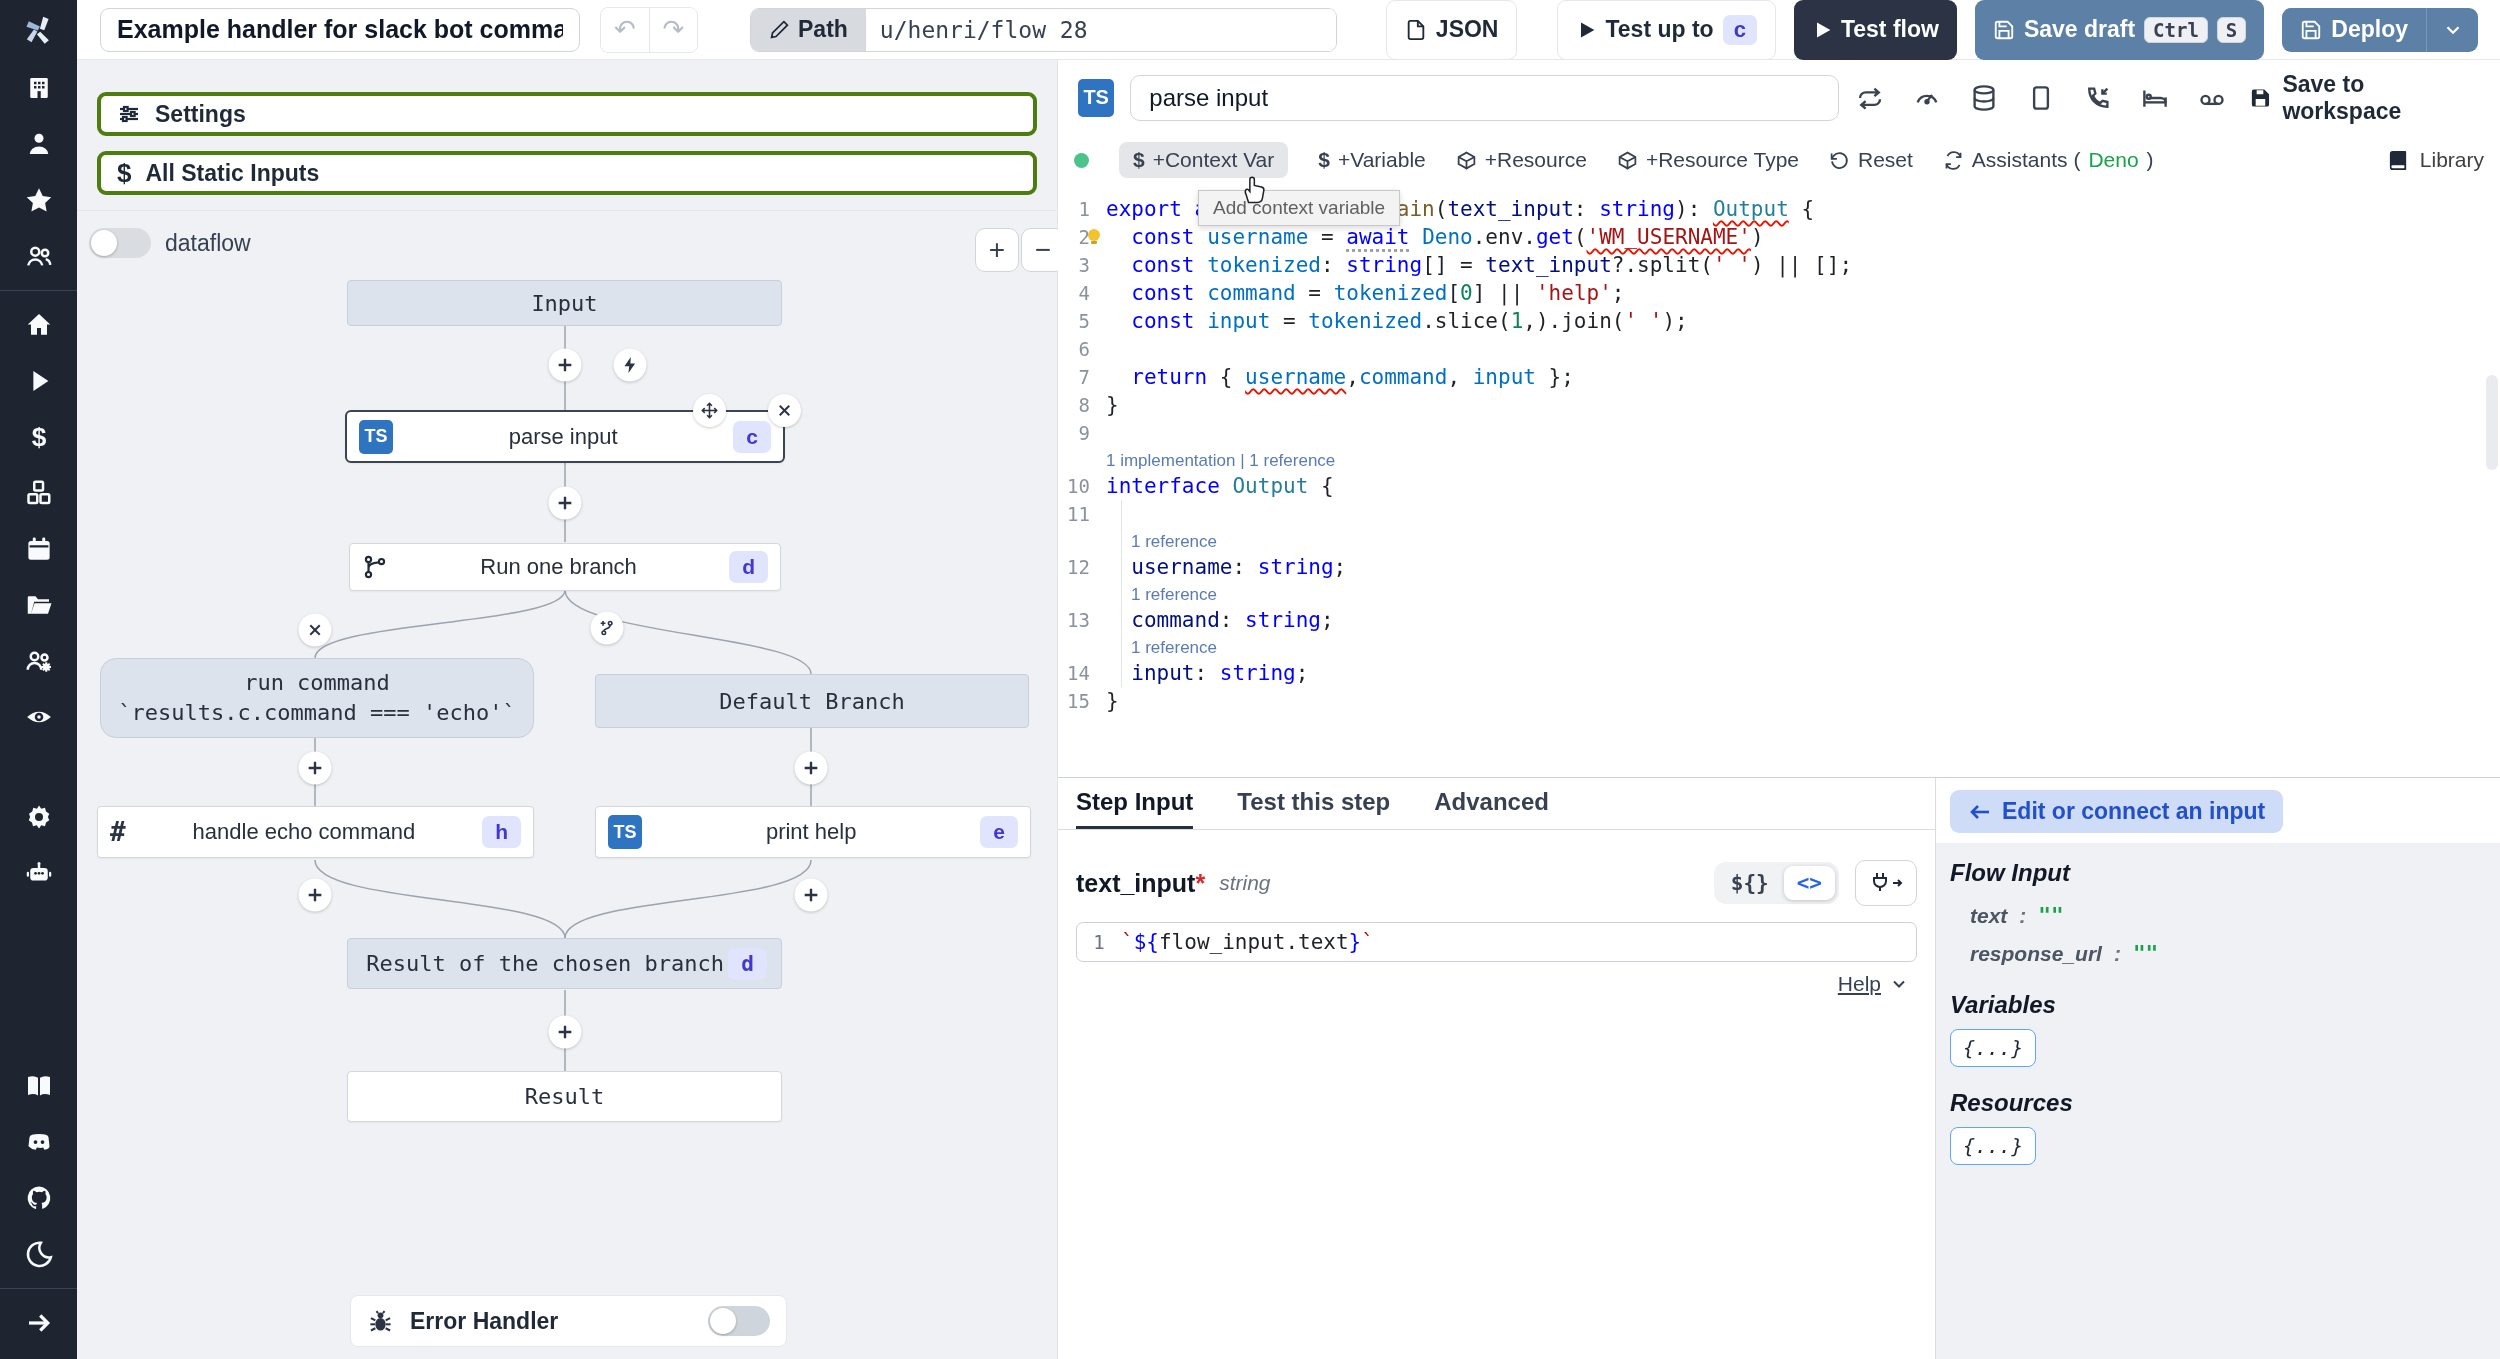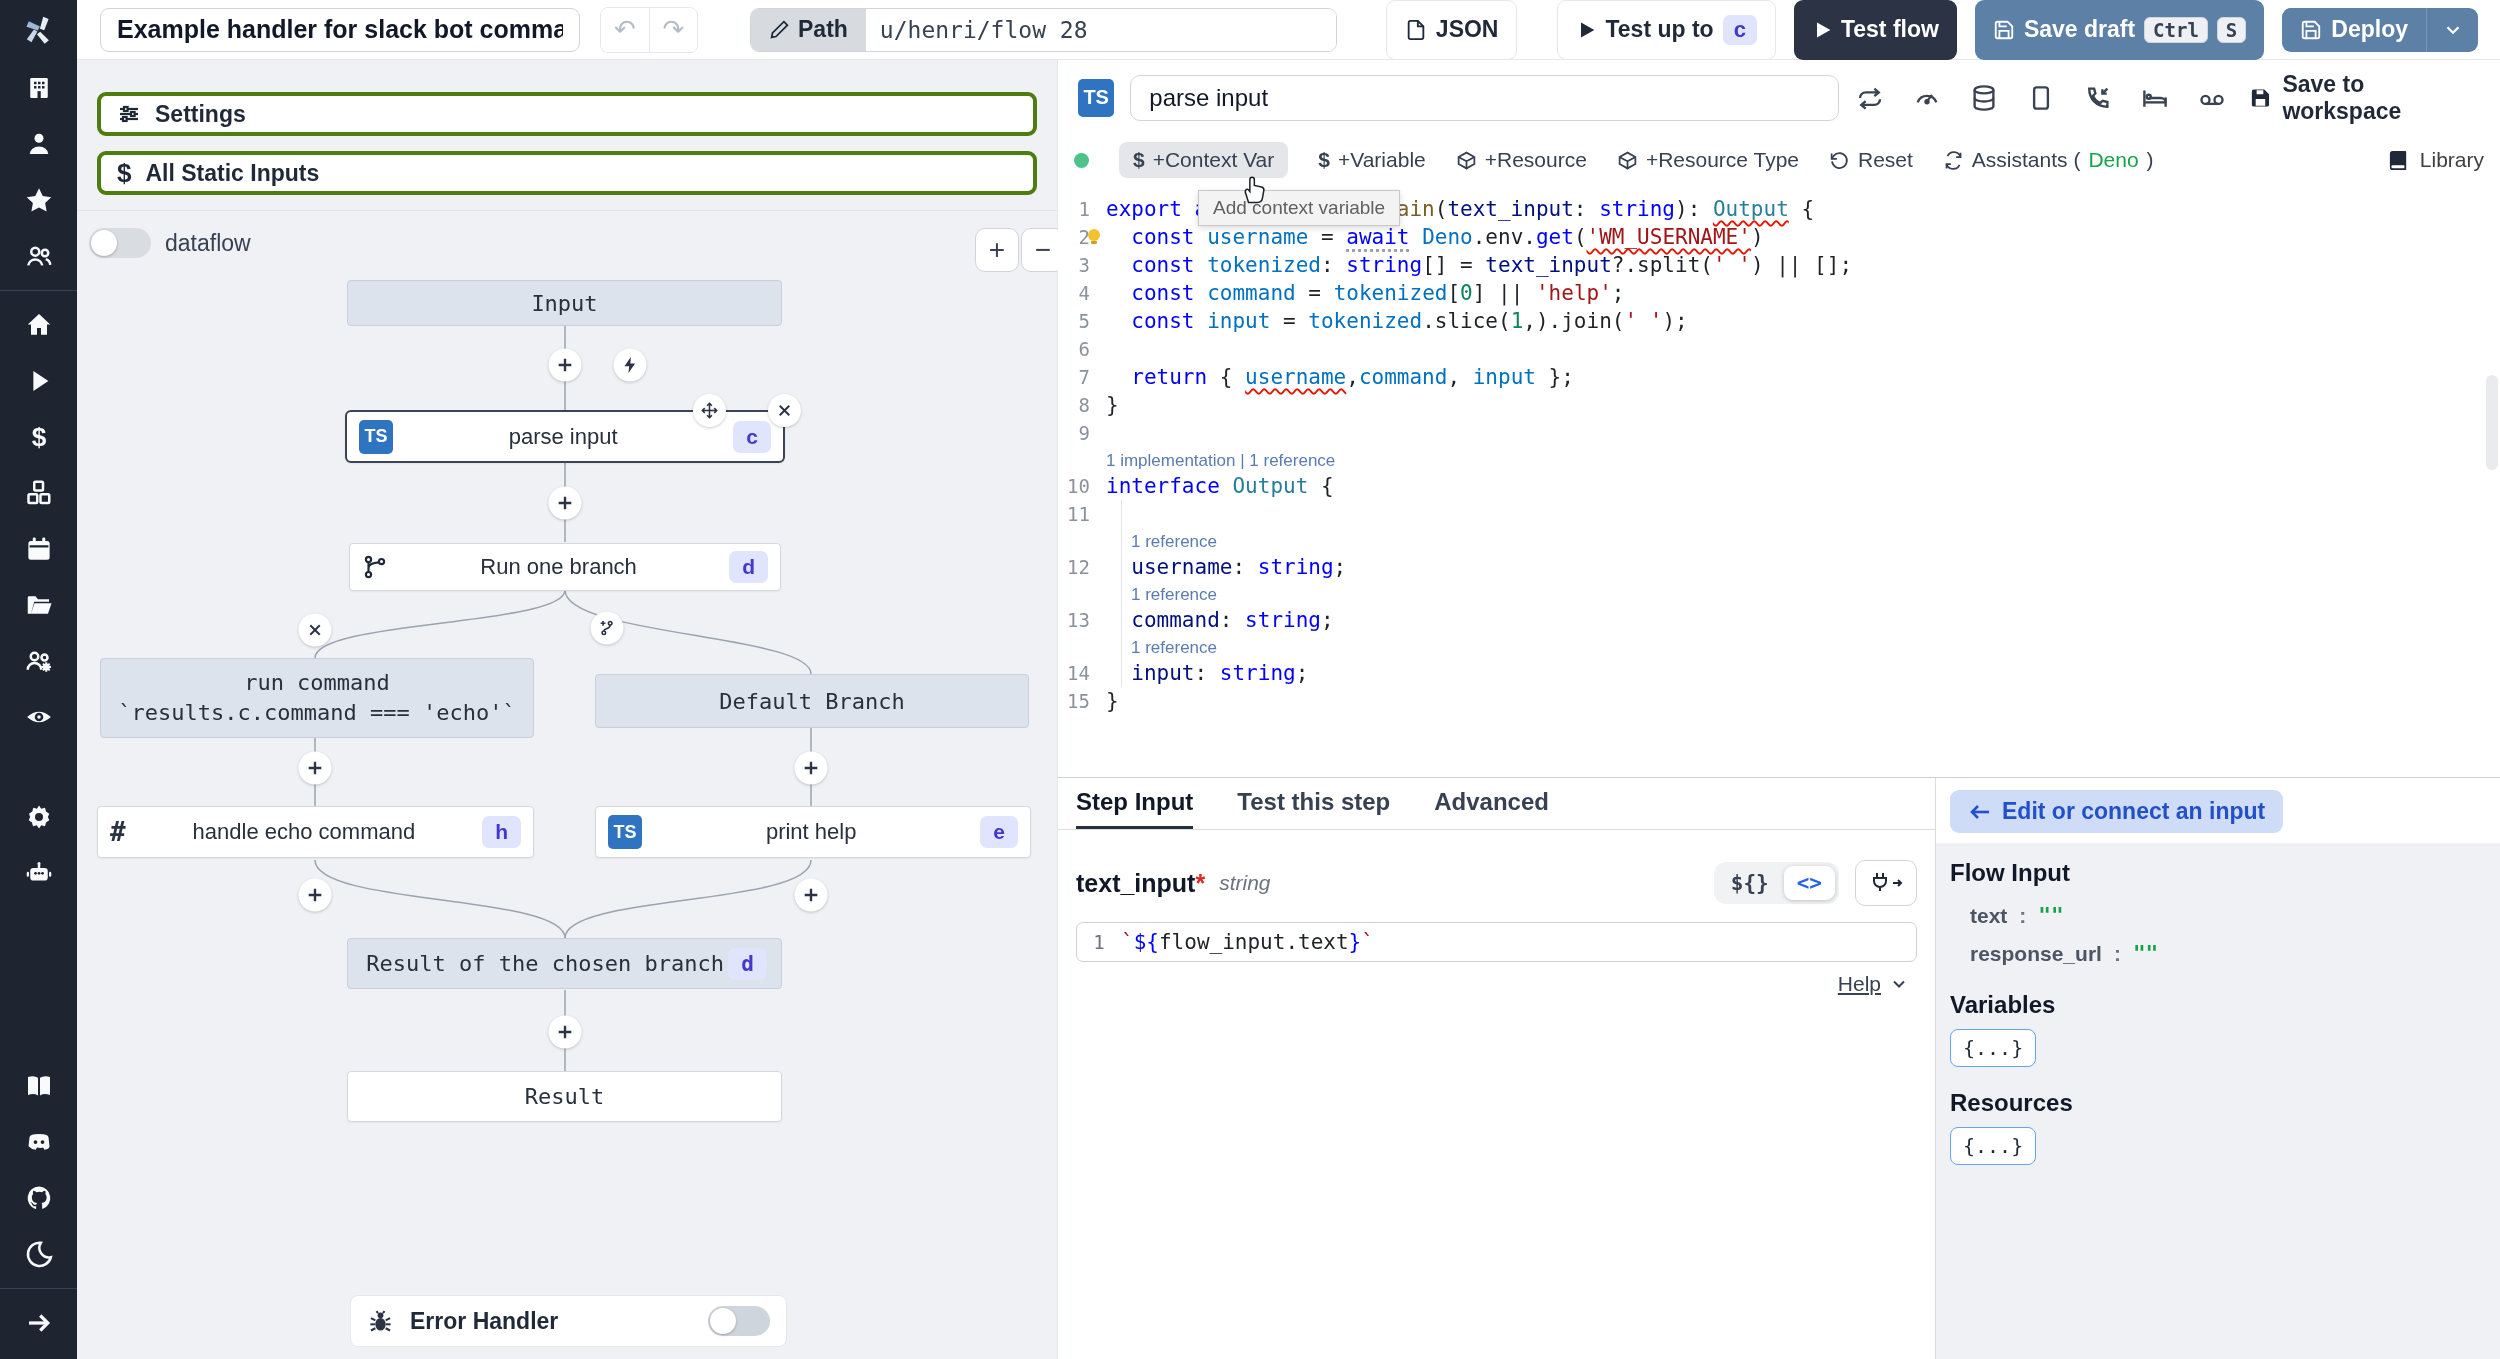--- a/index.html
+++ b/index.html
@@ -115,21 +115,21 @@
   .mini-ed { margin:16px 18px 0 18px; border:1px solid #cbd2da; border-radius:7px; height:40px; display:flex; align-items:center; font-family:"DejaVu Sans Mono",monospace; font-size:21px; overflow:hidden; }
   .mini-gutter { width:44px; text-align:center; color:#6b7280; font-size:19px; }
   .help-row { display:flex; justify-content:flex-end; align-items:center; gap:8px; margin:10px 26px 0 0; }
   .help-link { font-size:21px; color:#374151; text-decoration:underline; cursor:pointer; }
 
   .connect-panel { flex:1; border-left:1px solid #d8dce1; display:flex; flex-direction:column; min-width:0; }
   .connect-top { padding:12px 14px 10px 14px; background:#fff; }
   .edit-pill { display:inline-flex; align-items:center; gap:10px; background:#cfdcf8; color:#2150c8; font-size:23px; font-weight:700; border-radius:9px; padding:8px 18px; cursor:pointer; }
   .search-input { margin-top:10px; width:100%; height:46px; border:1px solid #d1d5db; border-radius:9px; font-size:23px; color:#374151; padding:0 14px; }
   .search-input::placeholder { color:#9ca3af; }
-  .connect-body { flex:1; background:#eff1f4; padding:16px 14px; overflow:hidden; }
+  .connect-body { flex:1; background:#eff1f4; padding:16px 14px; overflow:hidden;font-style:italic; }
   .cb-title { font-size:24px; font-weight:800; color:#111827; margin-bottom:10px; }
   .prop-row { display:flex; align-items:center; gap:12px; padding:7px 0 7px 20px; font-size:21px; cursor:pointer; }
   .prop-key { color:#4b5563; font-weight:700; }
   .prop-colon { color:#6b7280; font-weight:700; }
   .prop-val { color:#16a34a; font-weight:700; font-family:"DejaVu Sans Mono",monospace; }
   .obj-chip { display:inline-block; border:1.5px solid #60a5fa; border-radius:8px; background:#fff; padding:6px 12px; font-size:20px; color:#1f2937; font-family:"DejaVu Sans Mono",monospace; cursor:pointer; margin-bottom:22px; }
   .section-gap { margin-top:18px; }
 </style>
 </head>
 <body>
@@ -470,21 +470,21 @@
           <div class="circ" style="left:530px;top:568px;">
             <svg viewBox="0 0 24 24" fill="none" stroke="#2b3344" stroke-width="2">
                 <circle cx="16" cy="6" r="2.2"></circle>
                 <circle cx="8" cy="18" r="2.2"></circle>
                 <path d="M16 8.2 C16 14 8 12 8 15.8"></path>
                 <line x1="4" y1="6" x2="10" y2="6"></line>
                 <line x1="7" y1="3" x2="7" y2="9"></line>
               </svg>
           </div>
 
-          <div class="node node-gray mono" style="left:23px;top:598px;width:434px;height:80px;flex-direction:column;justify-content:center;line-height:30px;">
+          <div class="node node-gray mono" style="left:23px;top:598px;width:434px;height:80px;flex-direction:column;justify-content:center;line-height:30px;border-radius:16px;">
             <span>run command</span>
             <span>`results.c.command === 'echo'`</span>
           </div>
           <div class="node node-gray mono" style="left:518px;top:614px;width:434px;height:54px;">
             <span class="node-label-c">Default Branch</span>
           </div>
 
           <div class="circ" style="left:238px;top:708px;">
             <svg viewBox="0 0 24 24" fill="none" stroke="#2b3344" stroke-width="3">
                 <line x1="12" y1="4" x2="12" y2="20"></line>

